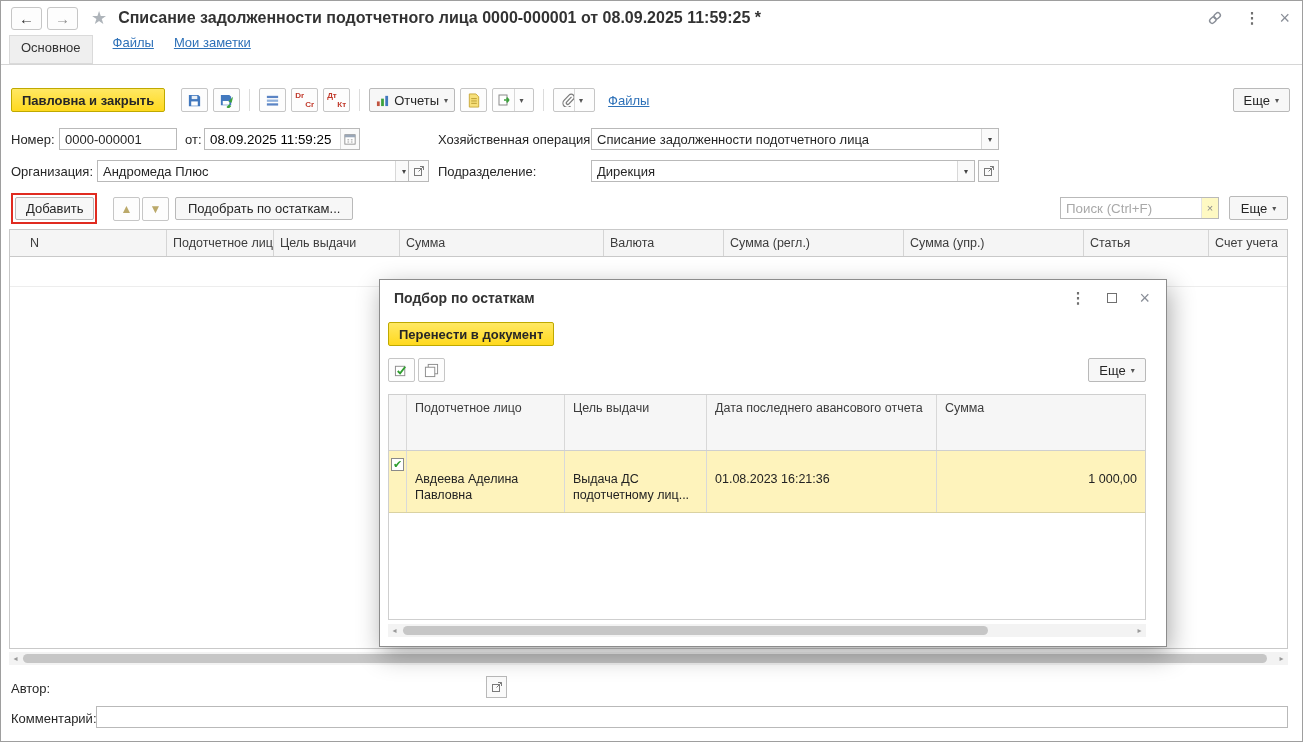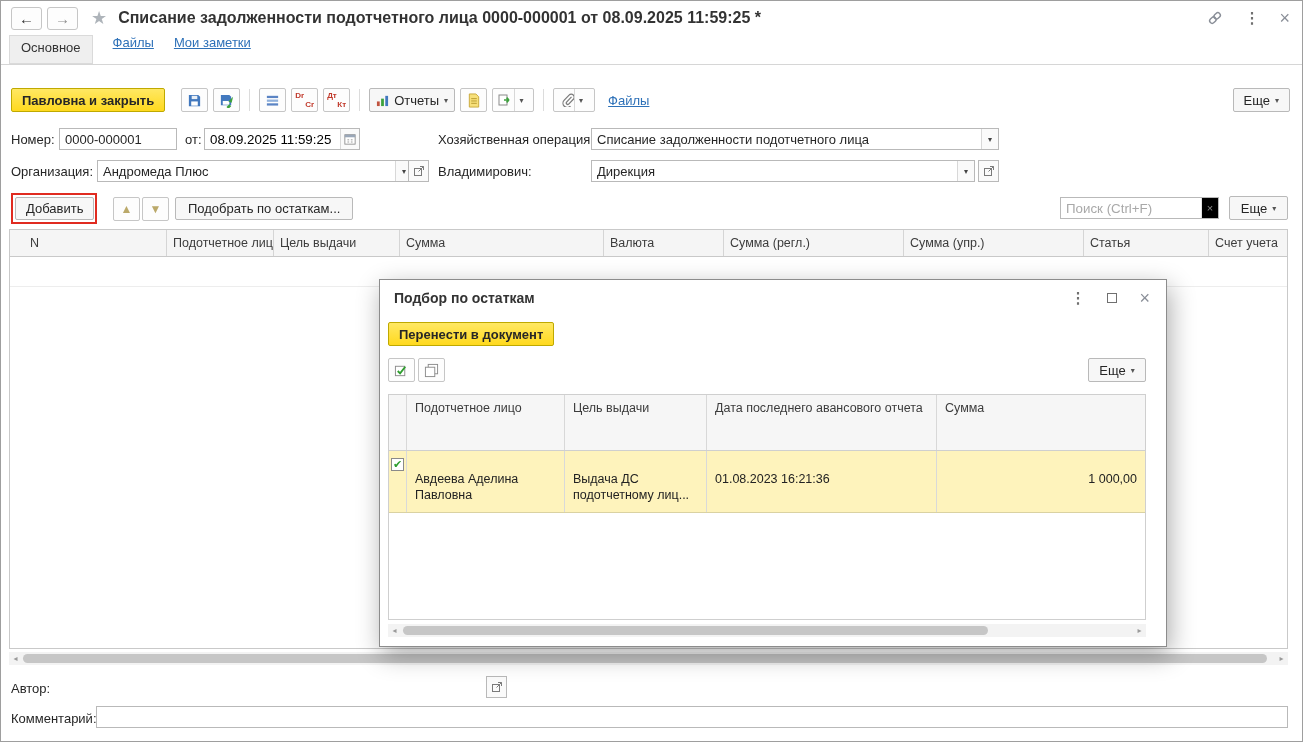--- a/index.html
+++ b/index.html
@@ -44,21 +44,21 @@
   .inputwrap input { flex:1; border:none; outline:none; padding:0 5px; min-width:0; }
   .sidebtn { width:19px; display:flex; align-items:center; justify-content:center; border-left:1px solid #D8D8D8; background:#FAFAFA; cursor:pointer; }
   .combo { position:absolute; height:22px; border:1px solid #B9B9B9; background:#fff; display:flex; }
   .combo .val { flex:1; padding:3px 5px; white-space:nowrap; overflow:hidden; }
   .combo .drop { width:17px; border-left:1px solid #D8D8D8; display:flex; align-items:center; justify-content:center; font-size:8px; color:#444; background:#FAFAFA; cursor:pointer; }
   .openbtn { position:absolute; width:21px; height:22px; border:1px solid #B9B9B9; background:#FAFAFA; display:flex; align-items:center; justify-content:center; cursor:pointer; }
 
   
   .ring { position:absolute; border:2px solid #E02B20; background:transparent; pointer-events:none; }
   .movearrow { font-size:12px; color:#BBA96A; }
-  .searchwrap { position:absolute; height:22px; border:1px solid #B9B9B9; background:#000000; display:flex; }
+  .searchwrap { position:absolute; height:22px; border:1px solid #B9B9B9; background:#fef9c3; display:flex; }
   .searchwrap input { flex:1; border:none; outline:none; padding:0 5px; min-width:0; }
   .searchwrap input::placeholder { color:#A9A9A9; }
   .clearx { width:17px; display:flex; align-items:center; justify-content:center; color:#8A8A8A; border-left:1px solid #E3E3E3; font-size:11px; cursor:pointer; }
   .grid-head { position:absolute; left:8px; top:228px; width:1279px; height:28px; display:flex; background:#F5F5F5; border:1px solid #C9C9C9; }
   .grid-head .hc { border-right:1px solid #D5D5D5; padding:0 6px; display:flex; align-items:center; font-size:12.5px; color:#3C3C3C; white-space:nowrap; overflow:hidden; }
   .grid-body { position:absolute; left:8px; top:256px; width:1279px; height:392px; background:#fff; border:1px solid #C9C9C9; border-top:none; }
   .empty-row { height:30px; border-bottom:1px solid #EDEDED; background:#fff; }
 
   
   .hscroll { display:flex; align-items:center; background:#F3F3F3; height:13px; }
@@ -231,21 +231,21 @@
     <span class="drop">▾</span>
   </div>
   <span class="openbtn" style="left:407px; top:159px;">
     <span>
         <svg width="12" height="12" viewBox="0 0 12 12">
           <rect x="1.5" y="3.5" width="7" height="7" fill="none" stroke="#7A7A7A"></rect>
           <path d="M5.5 6.5 10.5 1.5M7 1.5h3.5V5" fill="none" stroke="#7A7A7A"></path>
         </svg>
       </span>
   </span>
-  <span class="lbl" style="left:437px; top:163px;">Владимирович:</span>
+  <span class="lbl" style="left:437px; top:163px;">Подразделение:</span>
   <div class="combo" style="left:590px; top:159px; width:384px;">
     <span class="val">Дирекция</span>
     <span class="drop">▾</span>
   </div>
   <span class="openbtn" style="left:977px; top:159px;">
     <span>
         <svg width="12" height="12" viewBox="0 0 12 12">
           <rect x="1.5" y="3.5" width="7" height="7" fill="none" stroke="#7A7A7A"></rect>
           <path d="M5.5 6.5 10.5 1.5M7 1.5h3.5V5" fill="none" stroke="#7A7A7A"></path>
         </svg>

